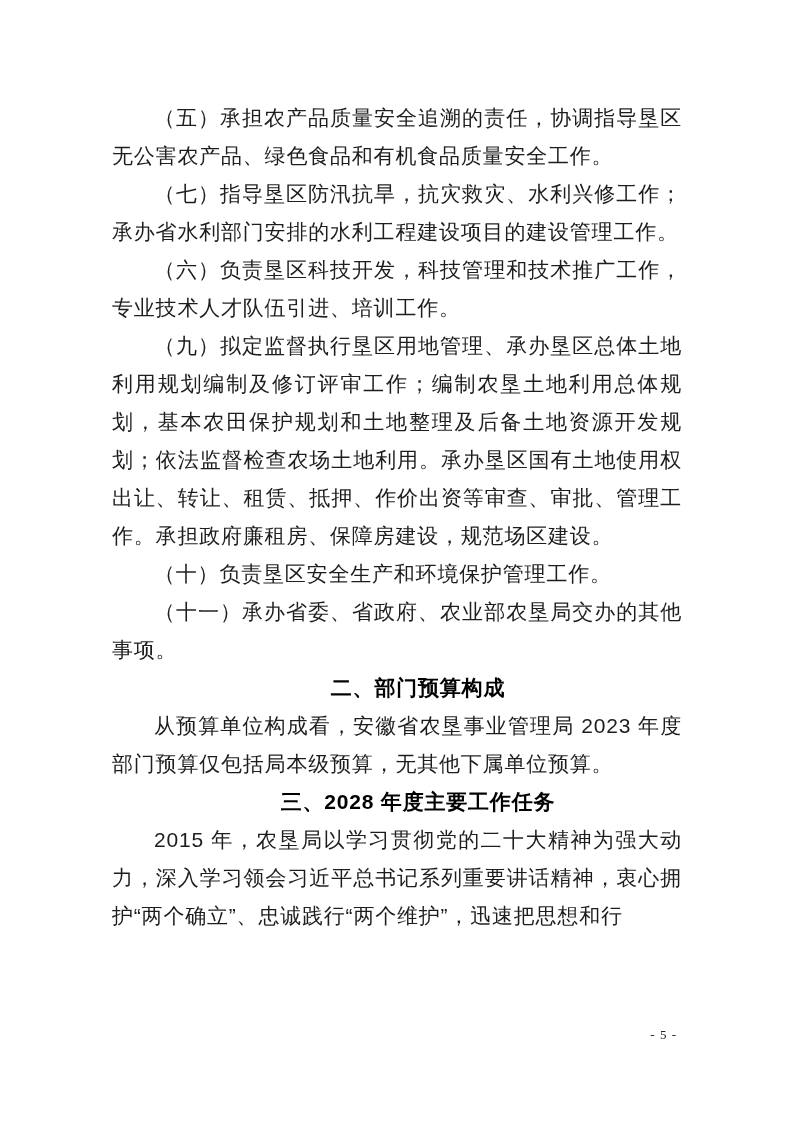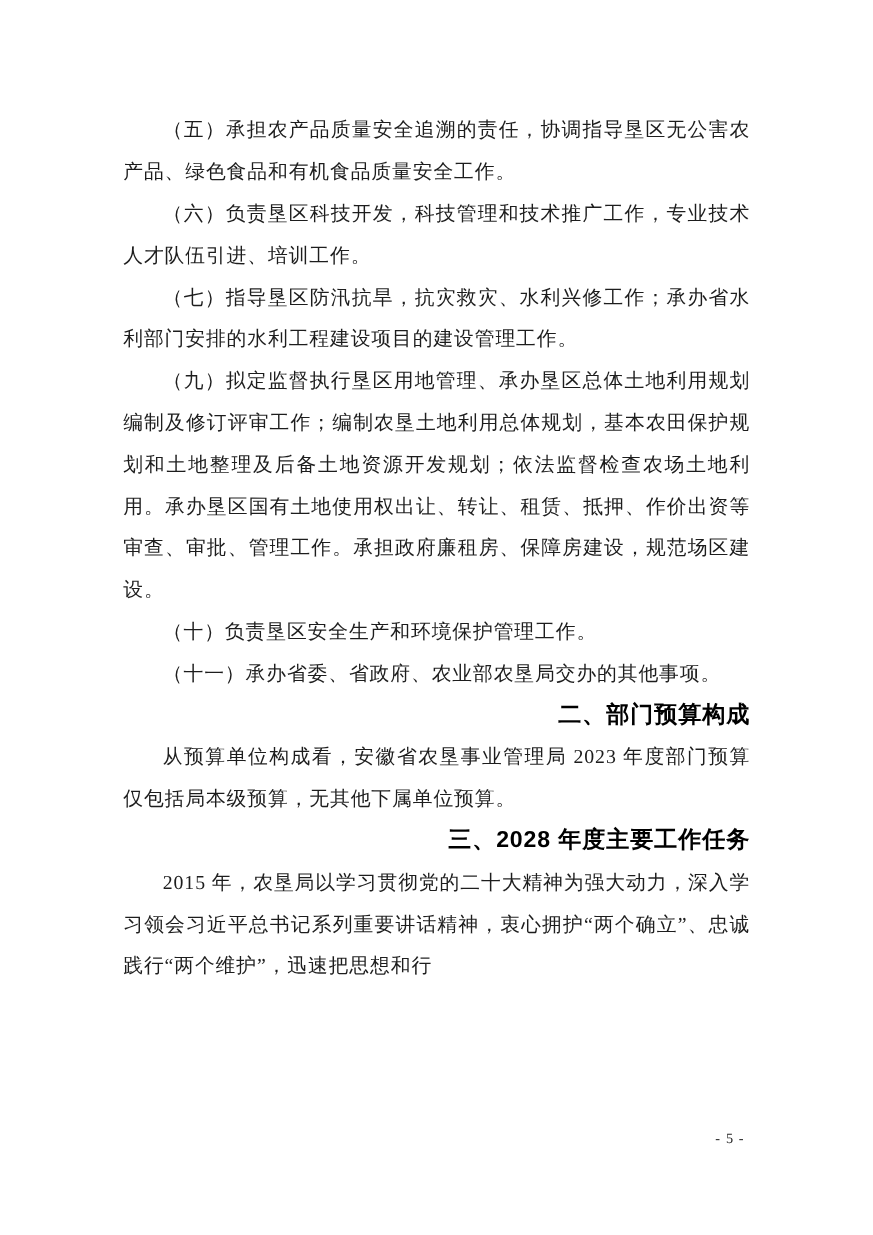--- a/index.html
+++ b/index.html
@@ -24,38 +24,38 @@
   }
   .content {
     position: absolute;
     left: 112px;
     top: 99px;
     width: 570px;
   }
   p.body-para {
     margin: 0;
     padding: 0;
-    font-size: 18px;
+    font-size: 21px;
     line-height: 38px;
     letter-spacing: 0.8px;
     text-align: justify;
     text-justify: inter-ideograph;
     line-break: strict;
     text-indent: 2em;
     color: #1d1d1d;
-    font-family: Liberation Serif, serif;
+    font-family: Liberation Sans, sans-serif;
   }
   p.heading-para {
     margin: 0;
     padding: 0;
     font-size: 21px;
     line-height: 38px;
     letter-spacing: 0.8px;
     text-indent: 2em;
-    text-align: right;
+    text-align: center;
     color: #000000;
     font-weight: 700;
     font-family: "Liberation Sans", sans-serif;
   }
   .page-number {
     position: absolute;
     top: 1027px;
     right: 117px;
     font-size: 13px;
     line-height: 16px;
@@ -63,22 +63,22 @@
     color: #222222;
     font-family: "Liberation Serif", serif;
   }
 </style>
 </head>
 <body>
 
 <div class="page">
   <div class="content">
     <p class="body-para">（五）承担农产品质量安全追溯的责任，协调指导垦区无公害农产品、绿色食品和有机食品质量安全工作。</p>
+    <p class="body-para">（七）指导垦区防汛抗旱，抗灾救灾、水利兴修工作；承办省水利部门安排的水利工程建设项目的建设管理工作。</p>
     <p class="body-para">（六）负责垦区科技开发，科技管理和技术推广工作，专业技术人才队伍引进、培训工作。</p>
-    <p class="body-para">（七）指导垦区防汛抗旱，抗灾救灾、水利兴修工作；承办省水利部门安排的水利工程建设项目的建设管理工作。</p>
     <p class="body-para">（九）拟定监督执行垦区用地管理、承办垦区总体土地利用规划编制及修订评审工作；编制农垦土地利用总体规划，基本农田保护规划和土地整理及后备土地资源开发规划；依法监督检查农场土地利用。承办垦区国有土地使用权出让、转让、租赁、抵押、作价出资等审查、审批、管理工作。承担政府廉租房、保障房建设，规范场区建设。</p>
     <p class="body-para">（十）负责垦区安全生产和环境保护管理工作。</p>
     <p class="body-para">（十一）承办省委、省政府、农业部农垦局交办的其他事项。</p>
     <p class="heading-para">二、部门预算构成</p>
     <p class="body-para">从预算单位构成看，安徽省农垦事业管理局 2023 年度部门预算仅包括局本级预算，无其他下属单位预算。</p>
     <p class="heading-para">三、2028 年度主要工作任务</p>
     <p class="body-para">2015 年，农垦局以学习贯彻党的二十大精神为强大动力，深入学习领会习近平总书记系列重要讲话精神，衷心拥护“两个确立”、忠诚践行“两个维护”，迅速把思想和行</p>
   </div>
   <div class="page-number">- 5 -</div>
 </div>

